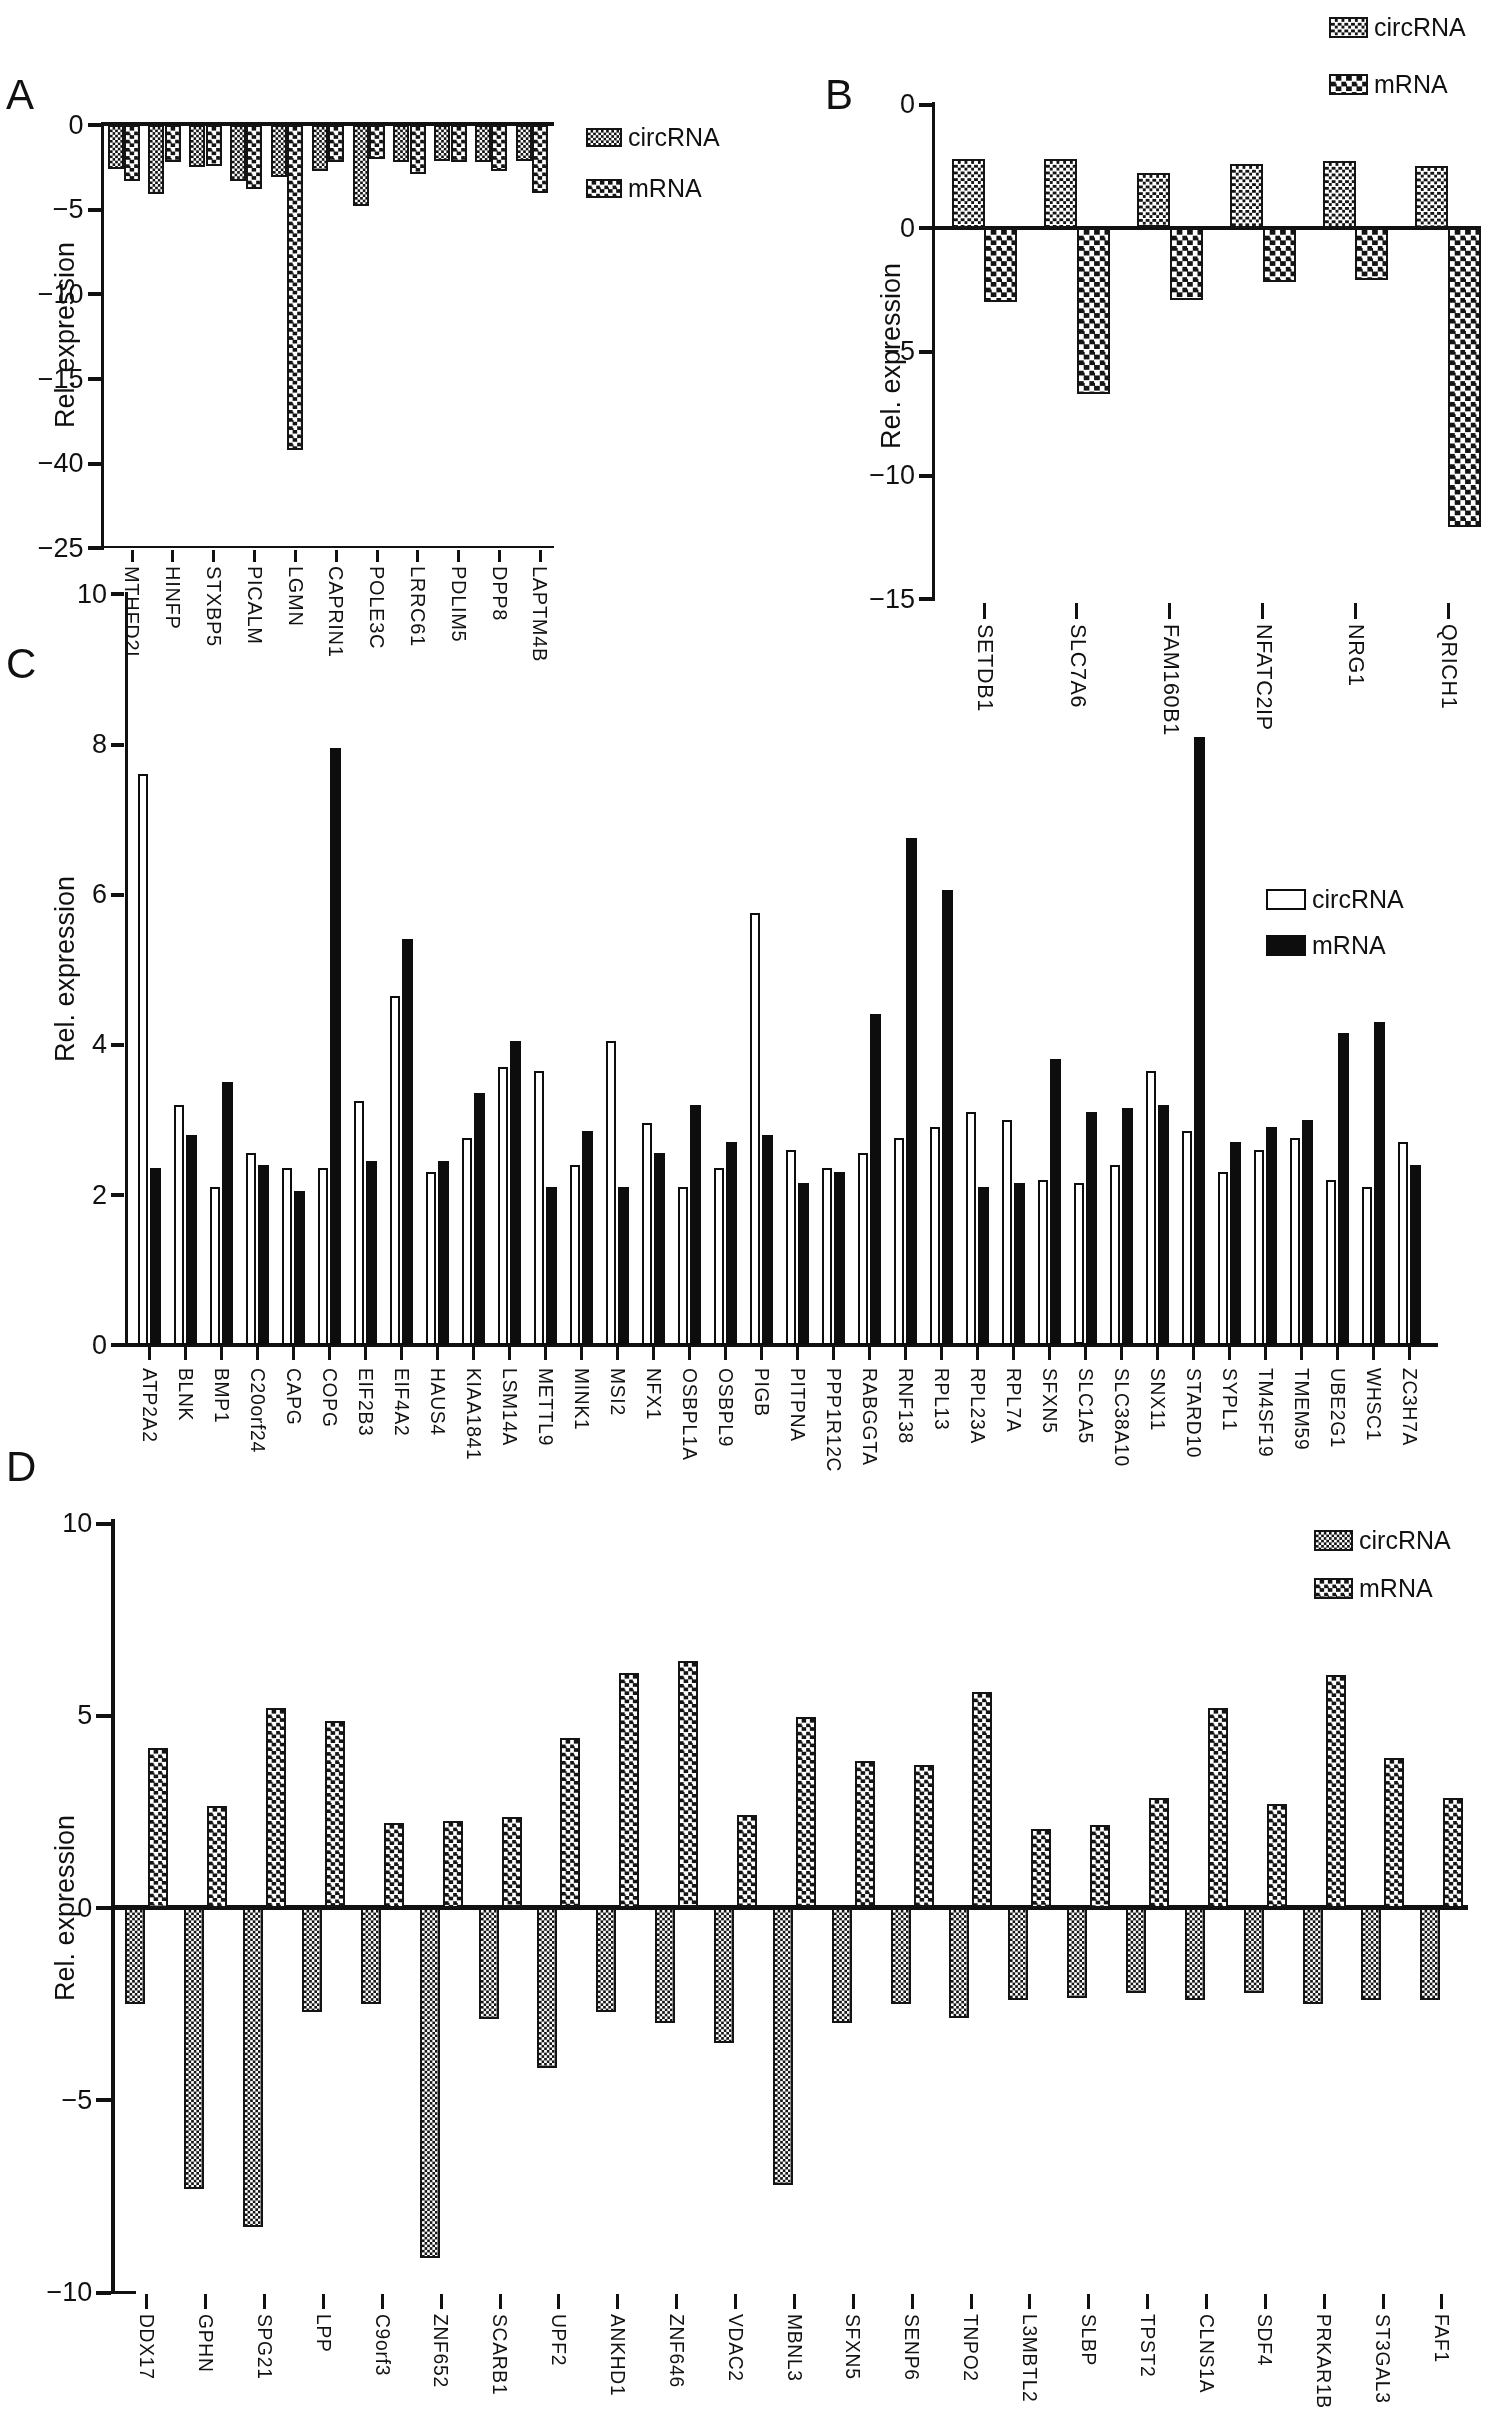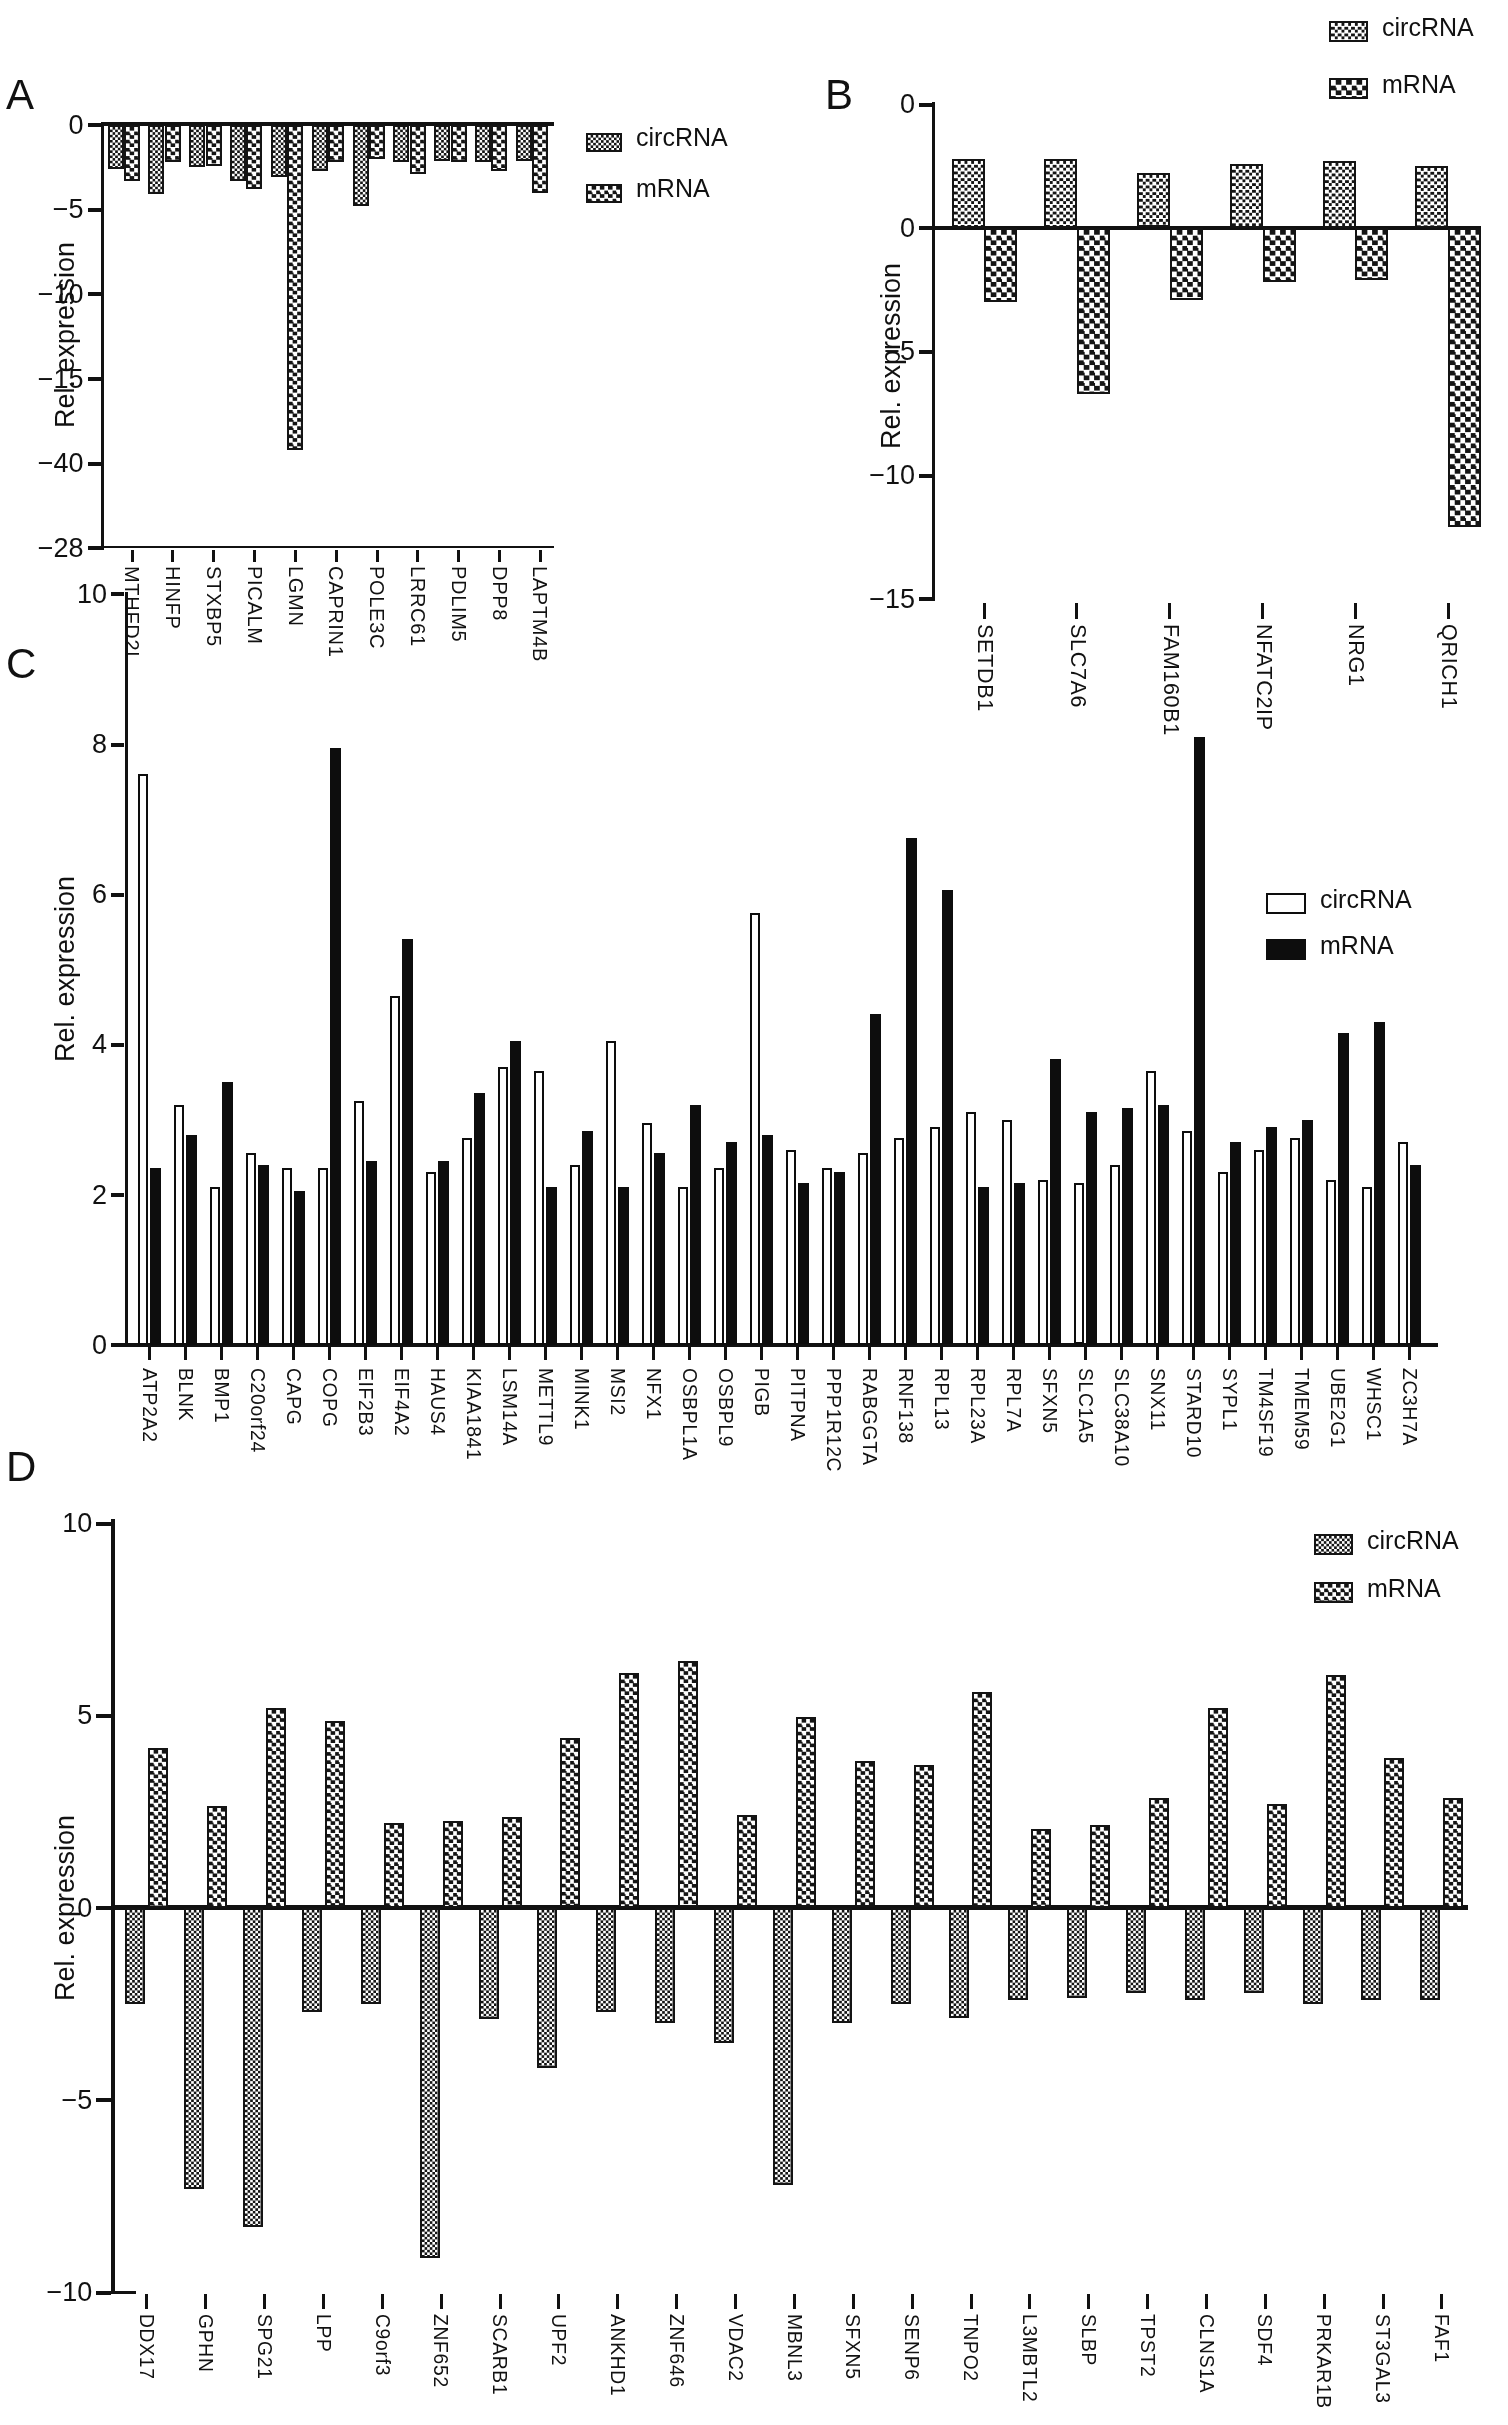--- a/index.html
+++ b/index.html
@@ -14,21 +14,21 @@
   .genelab{position:absolute;writing-mode:vertical-rl;font-size:20px;letter-spacing:0.7px;color:#111;white-space:nowrap;}
   .bar{position:absolute;box-sizing:border-box;}
   .bar-white{background:#fff;border:2.2px solid #0d0d0d;}
   .bar-black{background:#0d0d0d;border:2.2px solid #0d0d0d;}
   .pat{background-color:#fff;border:2.2px solid #141414;
        background-image:conic-gradient(#141414 25%, rgba(0,0,0,0) 0 50%, #141414 0 75%, rgba(0,0,0,0) 0);}
   .s6{background-size:5.2px 5.2px;}
   .s8{background-size:6.7px 6.7px;}
   .s10{background-size:8.2px 8.2px;}
   .s13{background-size:10.4px 10.4px;}
-  .legend-row{position:absolute;display:flex;align-items:flex-end;gap:14px;white-space:nowrap;}
+  .legend-row{position:absolute;display:flex;align-items:center;gap:6px;white-space:nowrap;}
   .legend-row .swatch{display:inline-block;box-sizing:border-box;}
   .legend-row .ltext{font-size:25px;color:#111;}
 </style>
 </head>
 <body>
 
 <div id="canvas">
 
   <section>
     <div class="panel-letter" style="left:6px;top:71px;">A</div>
@@ -49,21 +49,21 @@
         <div class="yticklab" style="left: 1.5px; top: 125px;">0</div>
         <div class="ytick" style="left: 88px; top: 208px; width: 13.4px; height: 3.7px;"></div>
         <div class="yticklab" style="left: 1.5px; top: 209px;">−5</div>
         <div class="ytick" style="left: 88px; top: 292px; width: 13.4px; height: 3.7px;"></div>
         <div class="yticklab" style="left: 1.5px; top: 294px;">−10</div>
         <div class="ytick" style="left: 88px; top: 377px; width: 13.4px; height: 3.7px;"></div>
         <div class="yticklab" style="left: 1.5px; top: 379px;">−15</div>
         <div class="ytick" style="left: 88px; top: 462px; width: 13.4px; height: 3.7px;"></div>
         <div class="yticklab" style="left: 1.5px; top: 463px;">−40</div>
         <div class="ytick" style="left: 88px; top: 546px; width: 13.4px; height: 3.7px;"></div>
-        <div class="yticklab" style="left: 1.5px; top: 548px;">−28</div>
+        <div class="yticklab" style="left: 1.5px; top: 548px;">−25</div>
         <div class="bar pat s6" style="left: 108px; top: 125px; width: 15.6px; height: 44px;"></div>
         <div class="bar pat s6" style="left: 148px; top: 125px; width: 15.6px; height: 69px;"></div>
         <div class="bar pat s6" style="left: 189px; top: 125px; width: 15.6px; height: 42px;"></div>
         <div class="bar pat s6" style="left: 230px; top: 125px; width: 15.6px; height: 56px;"></div>
         <div class="bar pat s6" style="left: 271px; top: 125px; width: 15.6px; height: 52px;"></div>
         <div class="bar pat s6" style="left: 312px; top: 125px; width: 15.6px; height: 46px;"></div>
         <div class="bar pat s6" style="left: 353px; top: 125px; width: 15.6px; height: 81px;"></div>
         <div class="bar pat s6" style="left: 393px; top: 125px; width: 15.6px; height: 37px;"></div>
         <div class="bar pat s6" style="left: 434px; top: 125px; width: 15.6px; height: 36px;"></div>
         <div class="bar pat s6" style="left: 475px; top: 125px; width: 15.6px; height: 37px;"></div>

